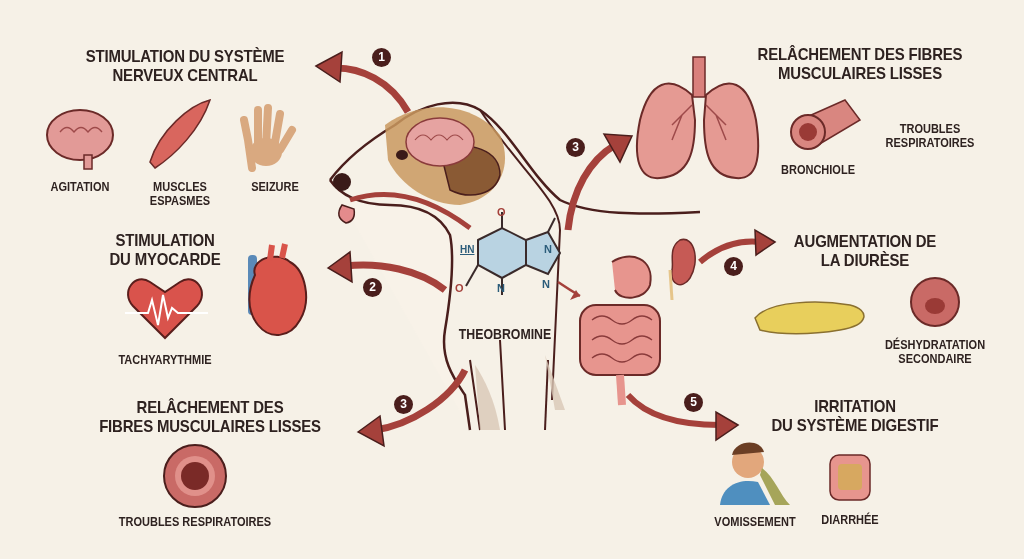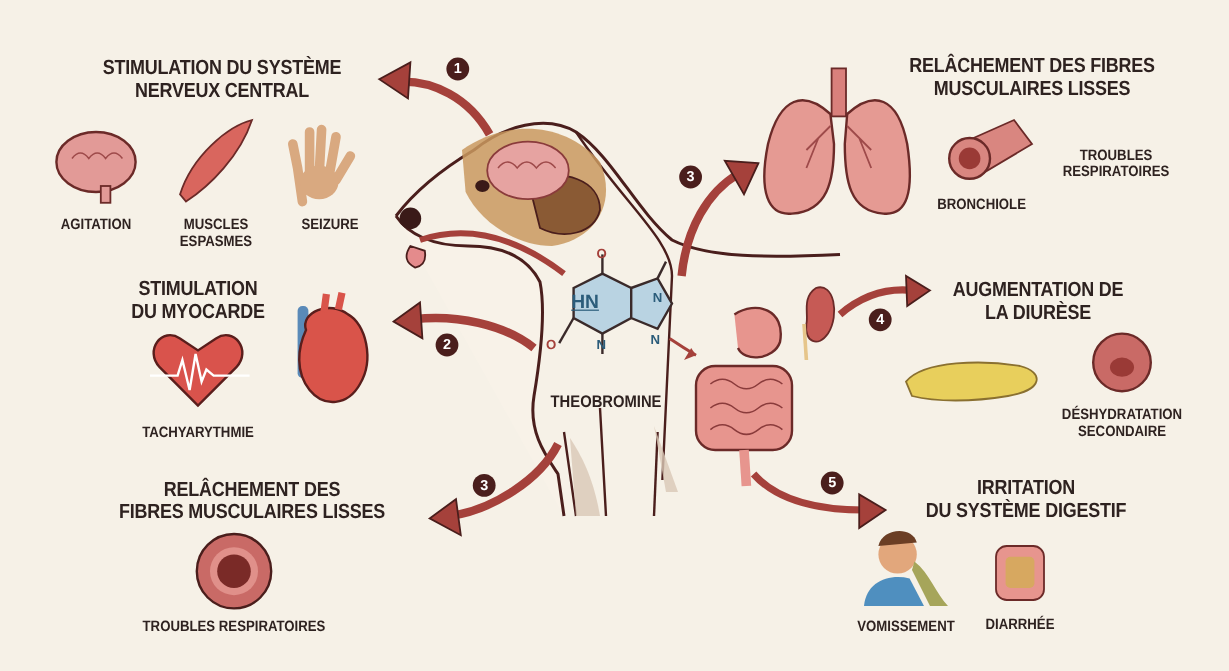--- a/index.html
+++ b/index.html
@@ -164,21 +164,21 @@
 <div class="label" style="left:95px;top:353px;width:140px;">TACHYARYTHMIE</div>
 
 <div class="badge" style="left:394px;top:395px;">3</div>
 <div class="title" style="left:70px;top:398px;width:280px;">
   <div>RELÂCHEMENT DES</div>
   <div>FIBRES MUSCULAIRES LISSES</div>
 </div>
 <div class="label" style="left:95px;top:515px;width:200px;">TROUBLES RESPIRATOIRES</div>
 
 <div class="label" style="left:440px;top:327px;width:130px;font-size:14px;">THEOBROMINE</div>
-<div class="abs" style="left:476px;top:244px;font-size:16px;font-weight:700;color:#2b5c7a;text-decoration:underline;">HN</div>
+<div class="abs" style="left:460px;top:244px;font-size:10px;font-weight:700;color:#2b5c7a;text-decoration:underline;">HN</div>
 <div class="abs" style="left:497px;top:206px;font-size:11px;font-weight:700;color:#a5413b;">O</div>
 <div class="abs" style="left:455px;top:282px;font-size:11px;font-weight:700;color:#a5413b;">O</div>
 <div class="abs" style="left:497px;top:282px;font-size:11px;font-weight:700;color:#2b5c7a;">N</div>
 <div class="abs" style="left:544px;top:243px;font-size:11px;font-weight:700;color:#2b5c7a;">N</div>
 <div class="abs" style="left:542px;top:278px;font-size:11px;font-weight:700;color:#2b5c7a;">N</div>
 
 <div class="badge" style="left:566px;top:138px;">3</div>
 <div class="title" style="left:735px;top:45px;width:250px;">
   <div>RELÂCHEMENT DES FIBRES</div>
   <div>MUSCULAIRES LISSES</div>

